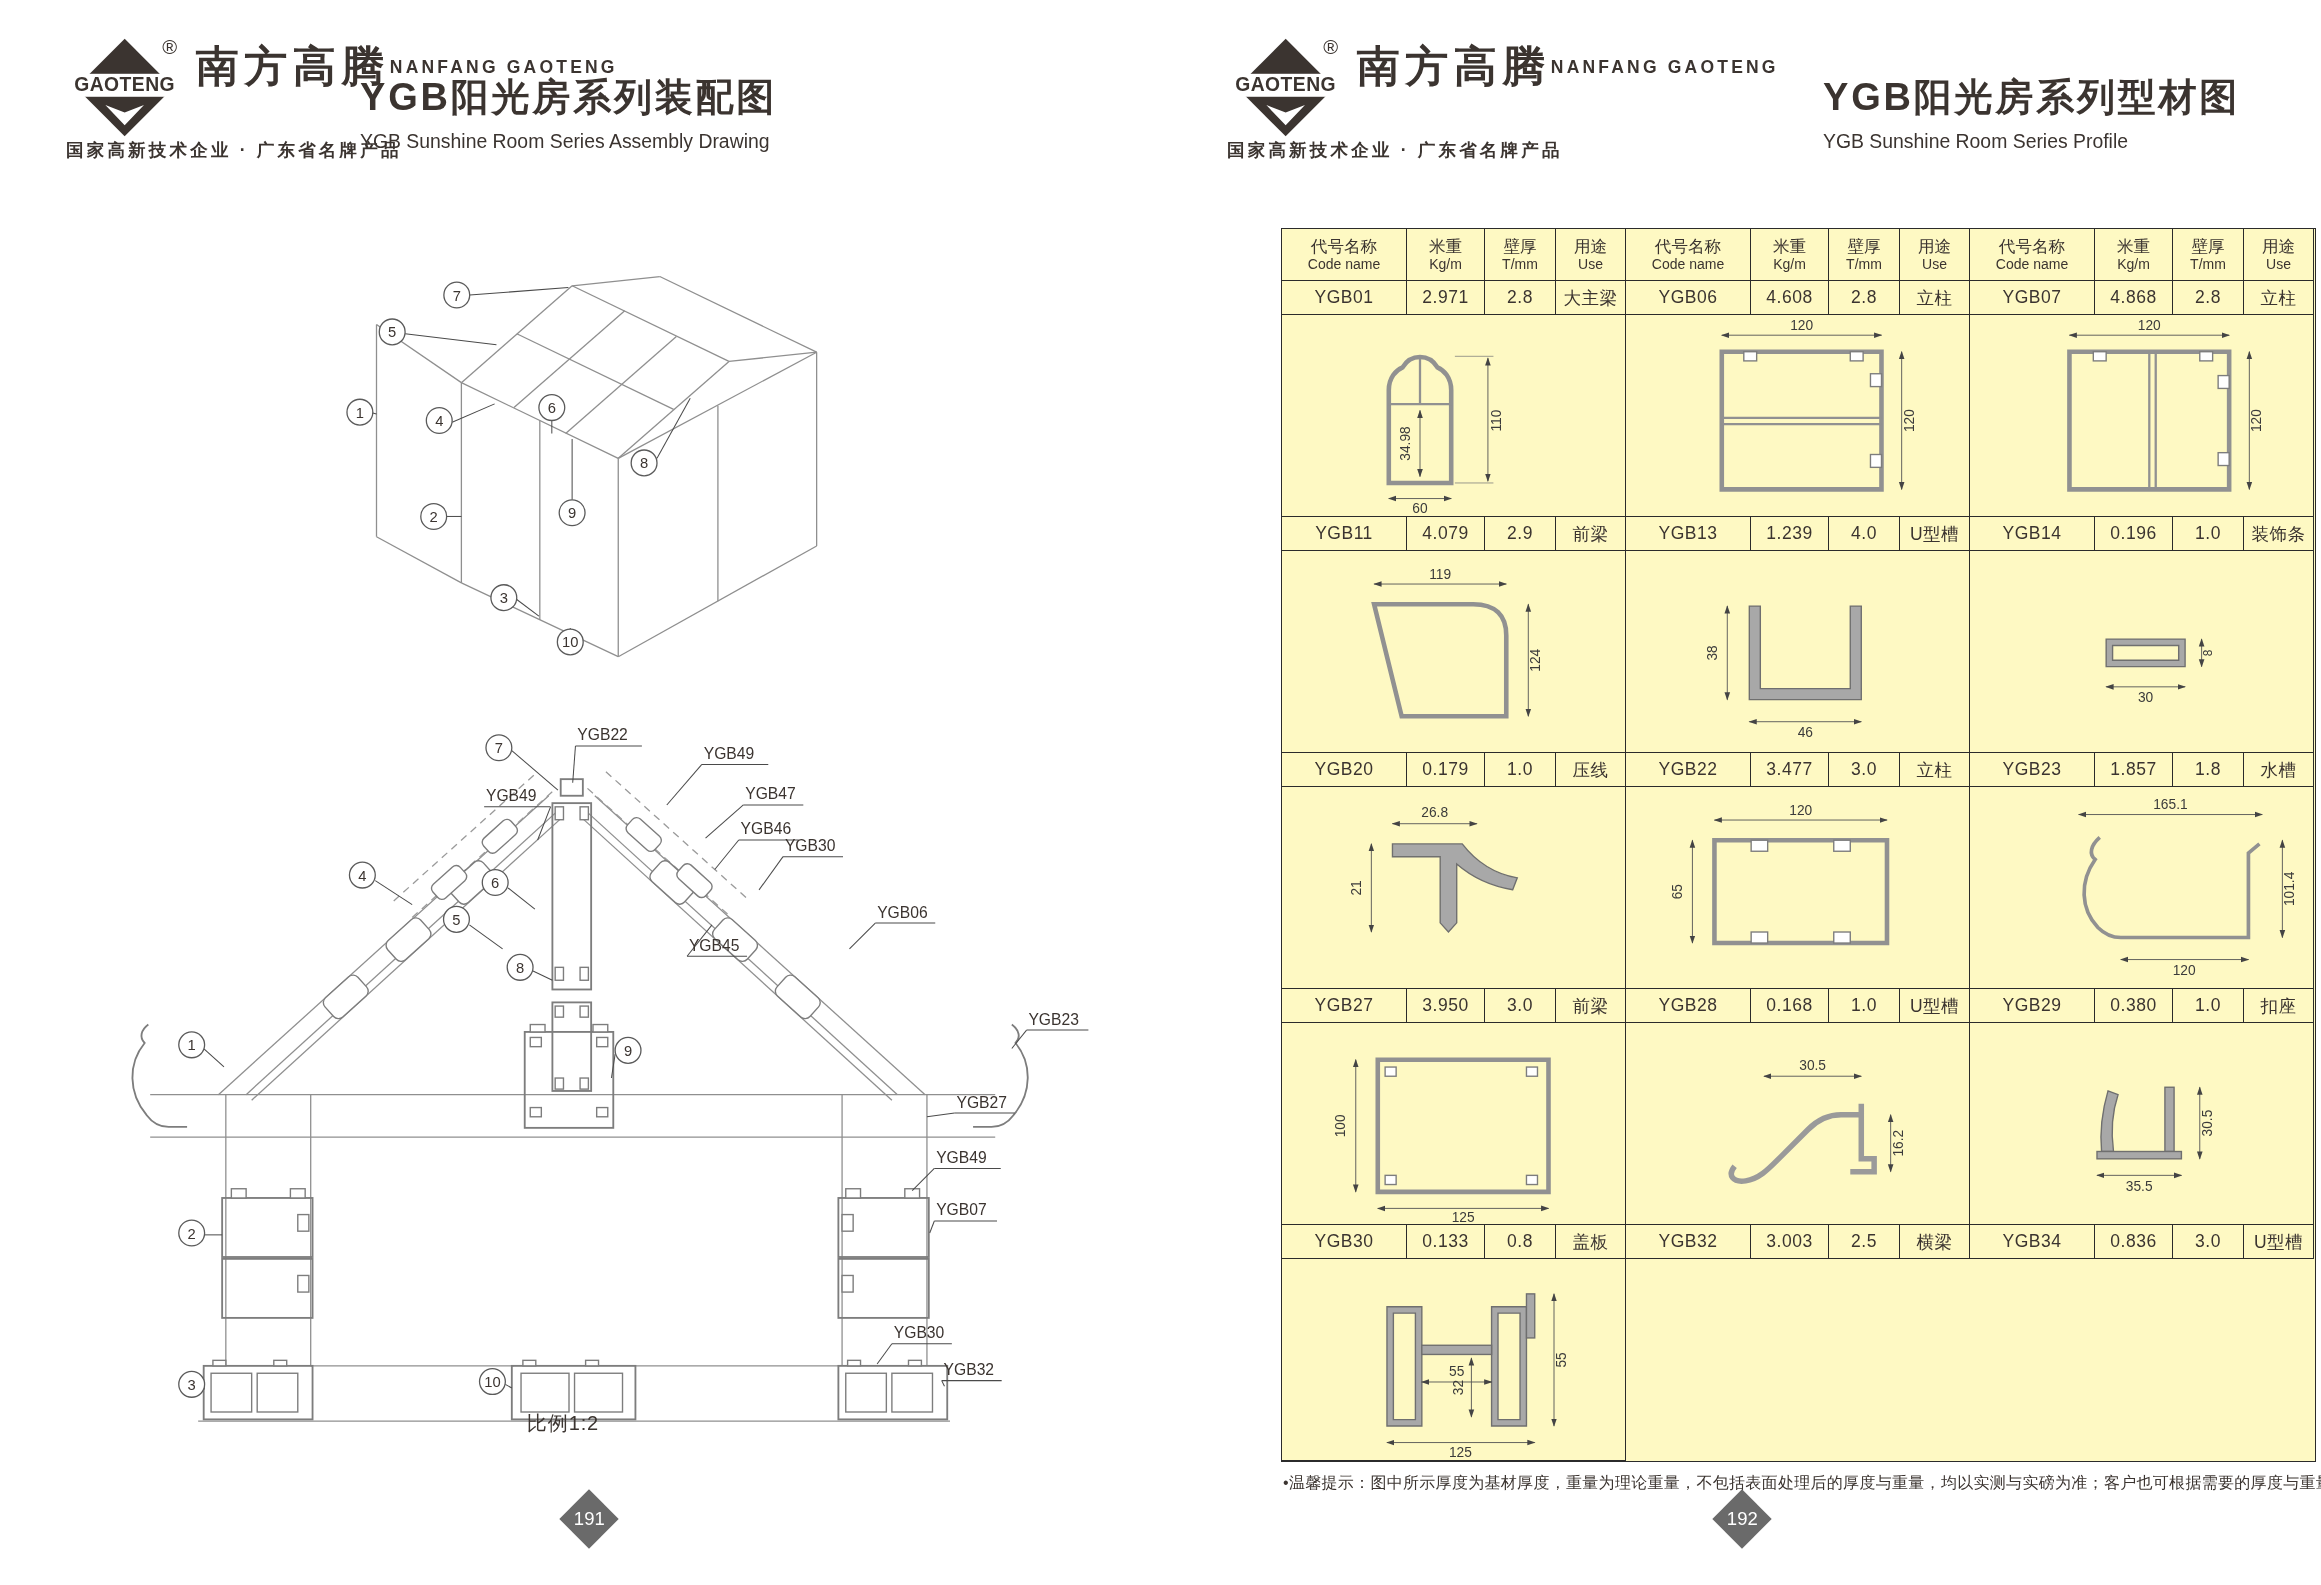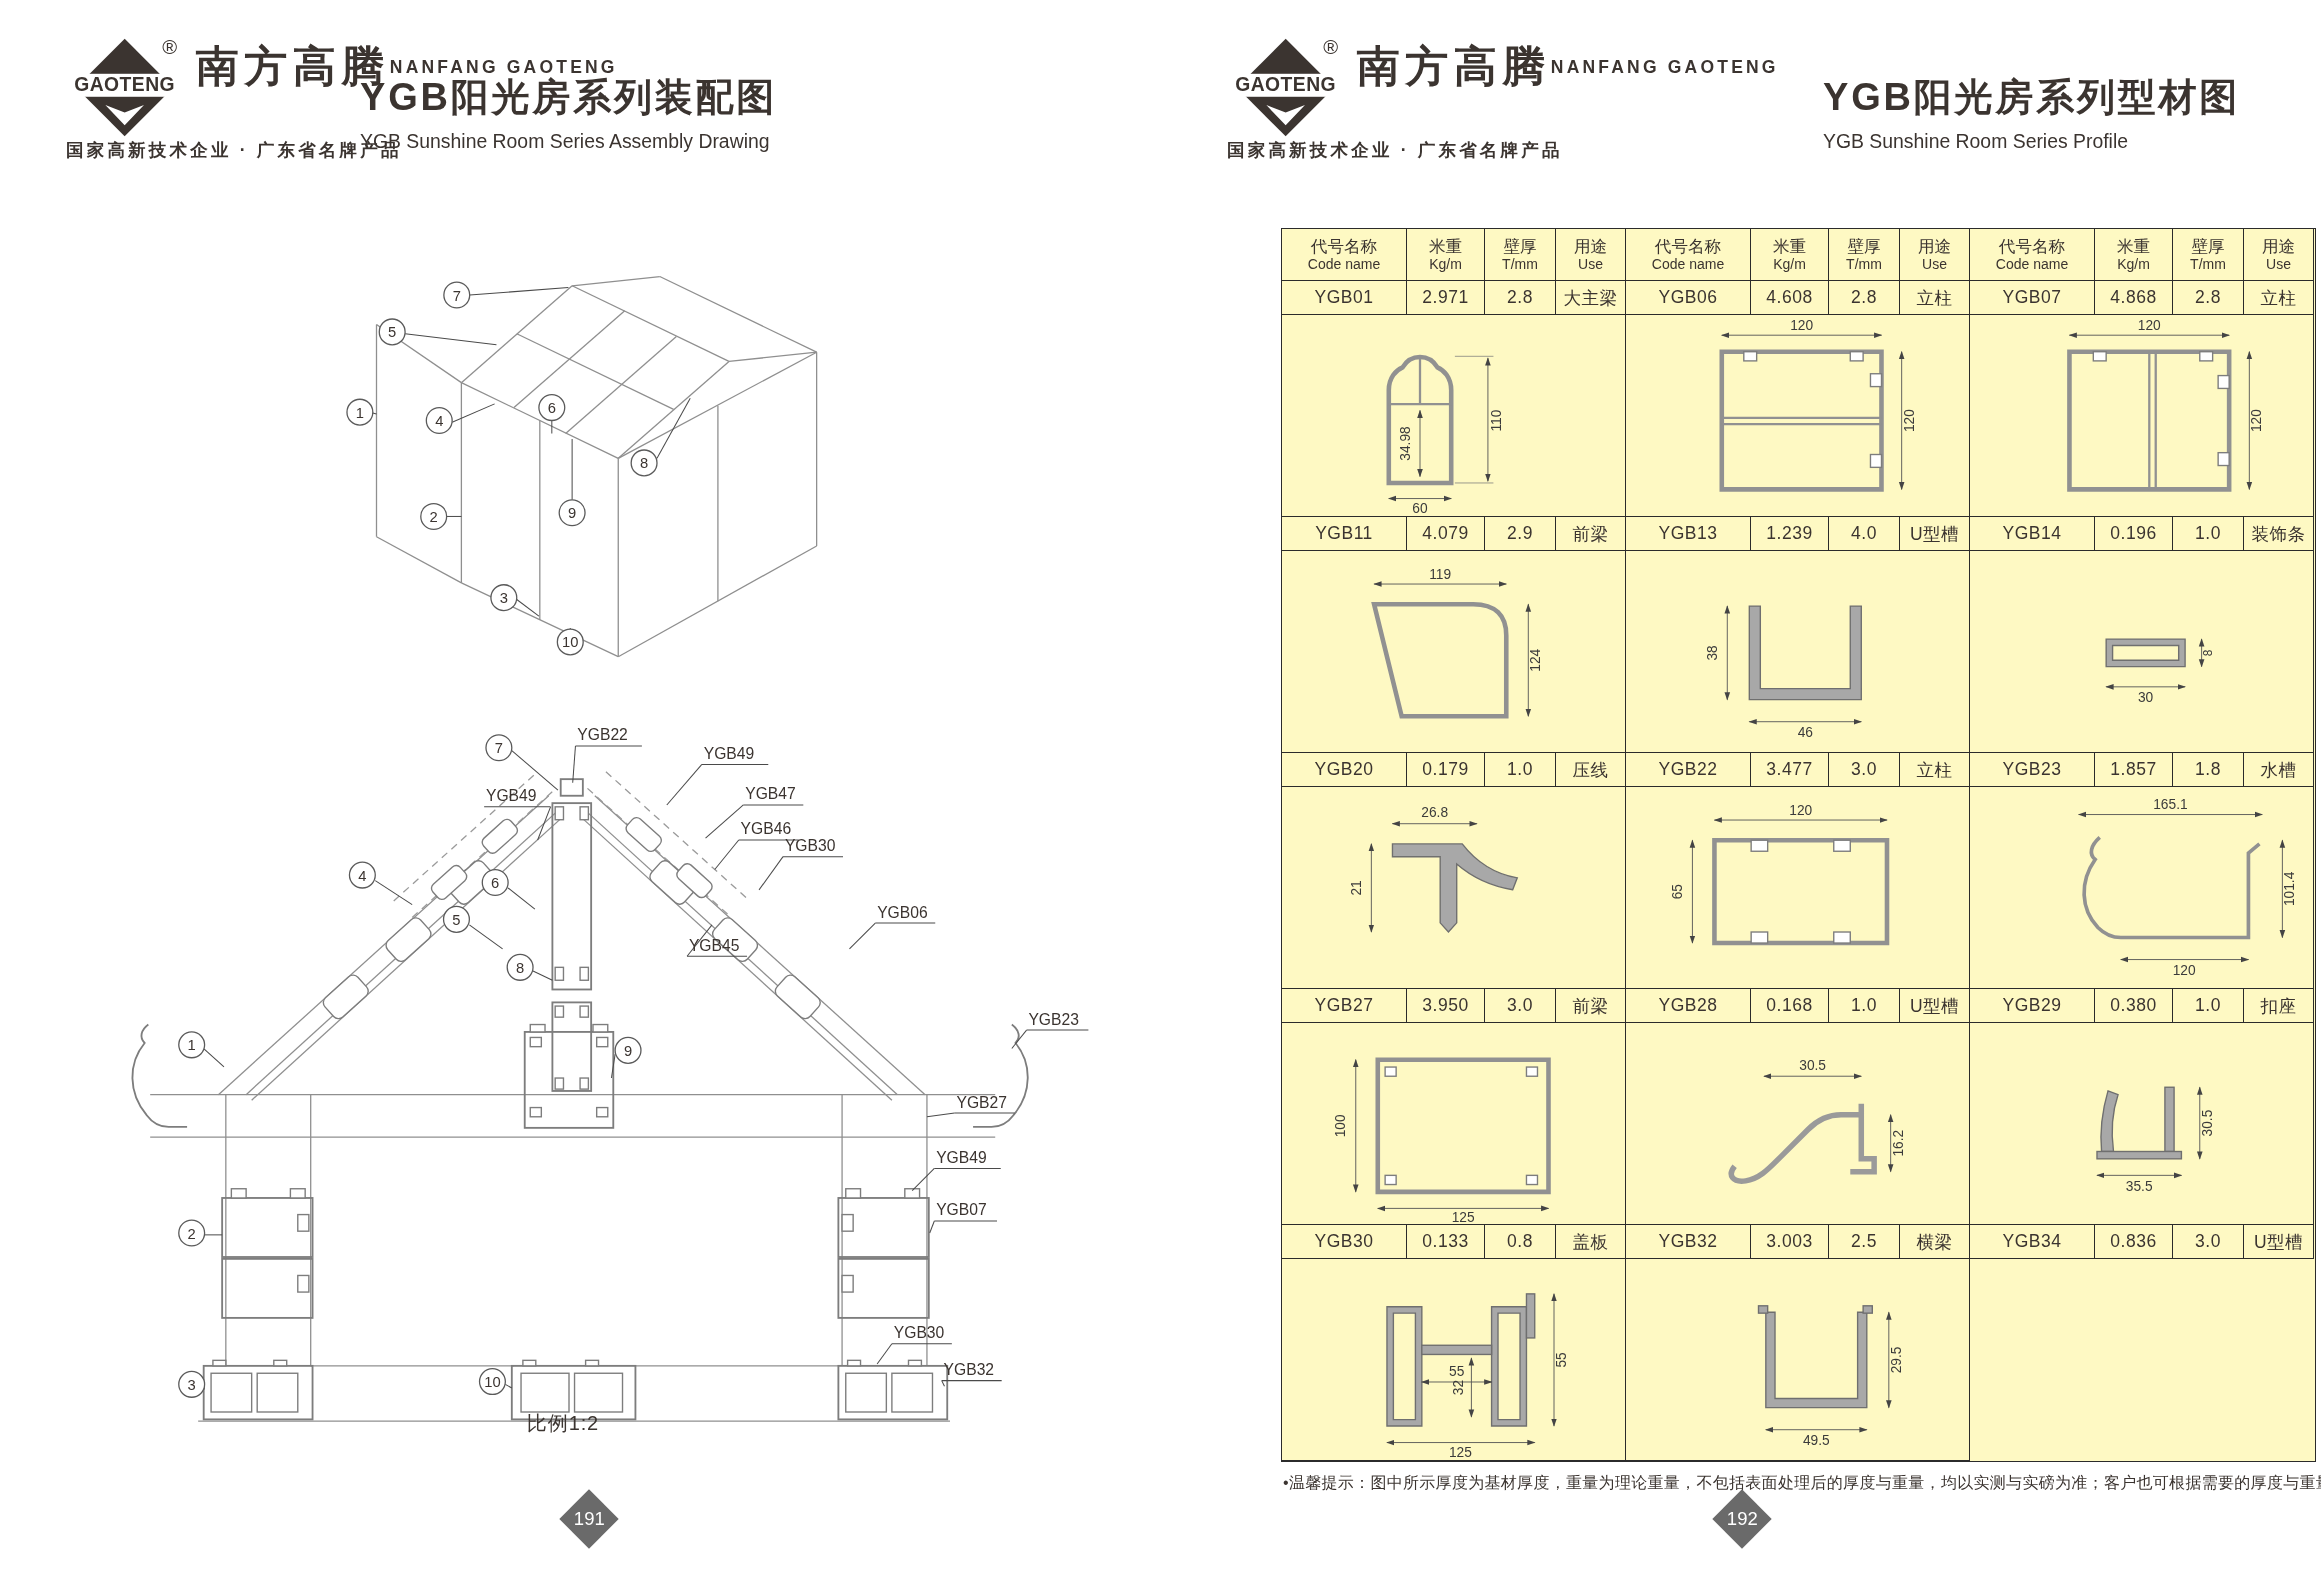--- a/index.html
+++ b/index.html
@@ -682,33 +682,20 @@
         <line class="dl" x1="152" y1="134" x2="228" y2="134"></line>
         <text class="dim" x="190" y="128">55</text>
         <line class="dl" x1="206" y1="108" x2="206" y2="172"></line>
         <text class="dim" x="197" y="140" transform="rotate(-90 197 140)">32</text>
         <line class="dl" x1="114" y1="200" x2="275" y2="200"></line>
         <text class="dim" x="194" y="216">125</text>
         <line class="dl" x1="296" y1="38" x2="296" y2="182"></line>
         <text class="dim" x="309" y="110" transform="rotate(-90 309 110)">55</text>
       </svg>
     </div>
-    <div class="gc">
-      <svg viewBox="0 0 373 219">
-        <g class="pfill">
-          <path d="M152,58 V162 H262 V58 H252 V152 H162 V58 Z"></path>
-          <rect x="144" y="51" width="10" height="8"></rect>
-          <rect x="258" y="51" width="10" height="8"></rect>
-        </g>
-        <line class="dl" x1="152" y1="186" x2="262" y2="186"></line>
-        <text class="dim" x="207" y="203">49.5</text>
-        <line class="dl" x1="286" y1="58" x2="286" y2="162"></line>
-        <text class="dim" x="299" y="110" transform="rotate(-90 299 110)">29.5</text>
-      </svg>
-    </div>
   </div>
 
   <div class="abs note" style="left:1283px;top:1473px">•温馨提示：图中所示厚度为基材厚度，重量为理论重量，不包括表面处理后的厚度与重量，均以实测与实磅为准；客户也可根据需要的厚度与重量订购。</div>
 
   <div class="abs pgdiamond" style="left:1721px;top:1498px">
     <span>192</span>
   </div>
 
 </div>
 

